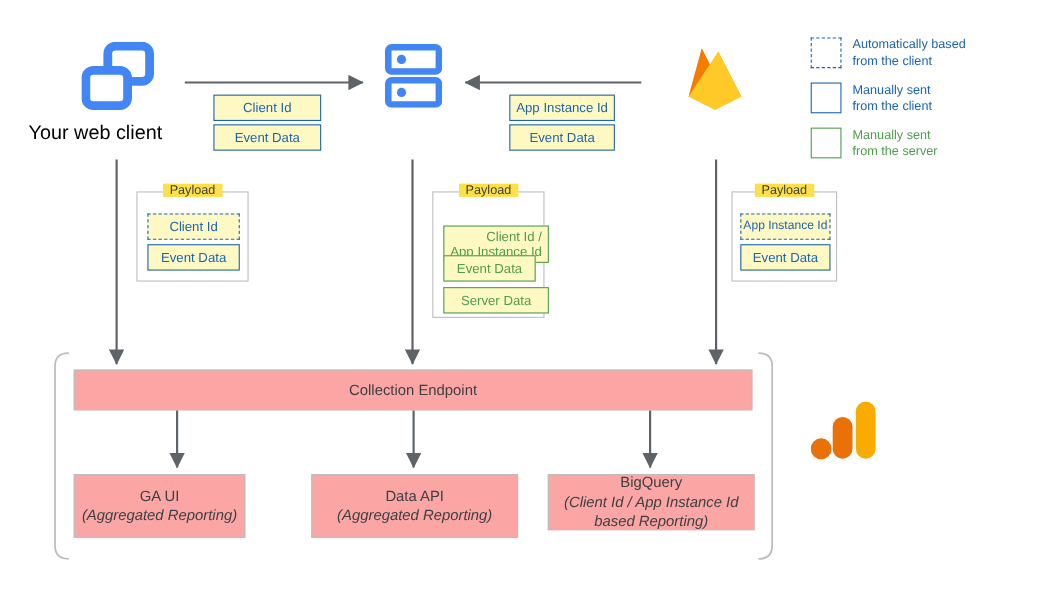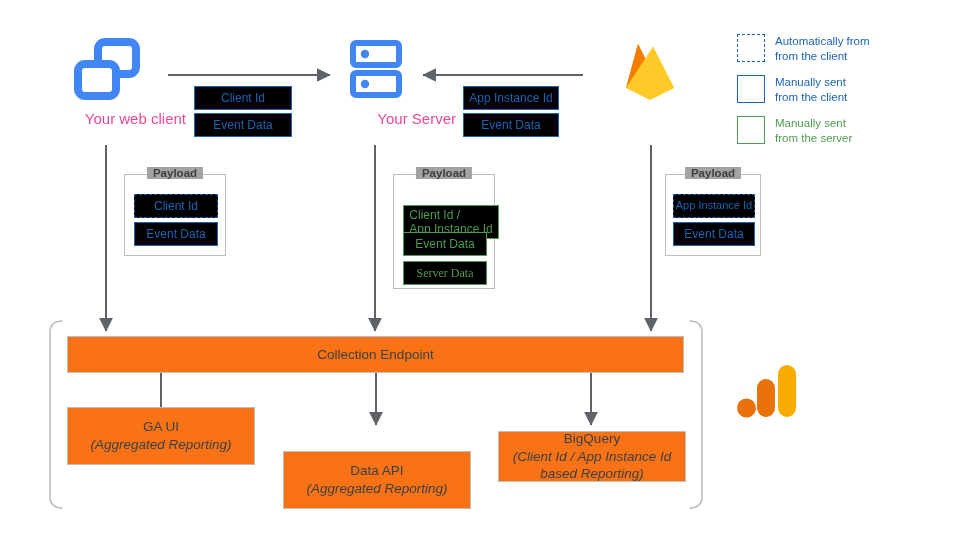--- a/index.html
+++ b/index.html
@@ -7,48 +7,48 @@
     width:960px;height:540px;background:#ffffff;overflow:hidden;
     font-family:"Liberation Sans","DejaVu Sans",sans-serif;
     -webkit-font-smoothing:antialiased;
   }
   #stage{position:relative;width:960px;height:540px;}
 
   .abs{position:absolute;}
 
   
   .node-label{
-    font-size:15px;color:#ec4899;text-align:right;white-space:nowrap;
+    font-size:18px;color:#000000;text-align:left;white-space:nowrap;
   }
 
   
   .chip{
     box-sizing:border-box;
     display:flex;align-items:center;justify-content:center;
-    font-size:12px;line-height:1.2;text-align:left;
-    background:#000000;
+    font-size:12px;line-height:1.2;text-align:right;
+    background:#fef9c3;
   }
   .chip.blue-solid{border:1.4px solid #1b64b5;color:#1b64b5;}
   .chip.blue-dash{border:1.4px dashed #1b64b5;color:#1b64b5;}
   .chip.green-solid{border:1.4px solid #4f9c4f;color:#4f9c4f;}
 
   
   .payload{
     position:absolute;box-sizing:border-box;
     border:1px solid #bdbdbd;background:#fff;
   }
   .payload-title{
     position:absolute;top:-8px;left:50%;transform:translateX(-50%);
-    background:#a3a3a3;padding:0 6px;font-size:11.5px;font-weight:bold;color:#3c4043;
+    background:#fde047;padding:0 6px;font-size:11.5px;font-weight:normal;color:#3c4043;
     white-space:nowrap;
   }
 
   
   .gbox{
-    position:absolute;box-sizing:border-box;border:1px solid #bdbdbd;background:#f97316;
+    position:absolute;box-sizing:border-box;border:1px solid #bdbdbd;background:#fca5a5;
     display:flex;flex-direction:column;align-items:center;justify-content:center;
     text-align:center;color:#3c4043;font-size:13.5px;line-height:1.32;
   }
   .gbox .sub{font-style:italic;}
 
   
   .legend-row{position:absolute;display:flex;align-items:flex-start;}
   .legend-swatch{box-sizing:border-box;width:28px;height:28px;background:#fff;flex:0 0 auto;}
   .sw-dash{border:1.5px dashed #1b64b5;}
   .sw-blue{border:1.5px solid #1b64b5;}
@@ -119,21 +119,20 @@
   <div class="abs node-label" style="left:26px;top:110px;width:160px;">Your web client</div>
 
   <div class="abs" style="left:350px;top:40px;width:52px;height:58px;">
     <svg width="52" height="58" viewBox="0 0 52 58">
       <rect x="3" y="3" width="46" height="22" rx="3" ry="3" fill="#fff" stroke="#4285F4" stroke-width="6"></rect>
       <circle cx="15" cy="14" r="4.2" fill="#4285F4"></circle>
       <rect x="3" y="33" width="46" height="22" rx="3" ry="3" fill="#fff" stroke="#4285F4" stroke-width="6"></rect>
       <circle cx="15" cy="44" r="4.2" fill="#4285F4"></circle>
     </svg>
   </div>
-  <div class="abs node-label" style="left:296px;top:110px;width:160px;">Your Server</div>
 
   <div class="abs" style="left:620px;top:38px;width:60px;height:64px;">
     <svg width="60" height="64" viewBox="0 0 60 64">
       <path d="M6,50 L18,6 L26,22 L33,9 L54,50 Z" fill="#FFA000"></path>
       <path d="M6,50 L18,6 L26,22 L15,40 Z" fill="#F57C00"></path>
       <path d="M6,50 L54,50 L33,9 Z" fill="#FFCA28"></path>
       <path d="M6,50 L30,62 L54,50 L33,9 Z" fill="#FFCA28"></path>
       <path d="M6,50 L30,62 L32,36 Z" fill="#FFC400" opacity="0.0"></path>
     </svg>
   </div>
@@ -148,39 +147,39 @@
     <div class="payload-title">Payload</div>
     <div class="chip blue-dash" style="position:absolute;left:9px;top:19px;width:84px;height:24px;">Client Id</div>
     <div class="chip blue-solid" style="position:absolute;left:9px;top:47px;width:84px;height:24px;">Event Data</div>
   </div>
 
   <div class="payload" style="left:393px;top:174px;width:102px;height:115px;">
     <div class="payload-title">Payload</div>
     <div class="chip green-solid" style="position:absolute;left:9px;top:30px;width:96px;height:34px;white-space:pre-line;">Client Id /
 App Instance Id</div>
     <div class="chip green-solid" style="position:absolute;left:9px;top:57px;width:84px;height:24px;">Event Data</div>
-    <div class="chip green-solid" style="position:absolute;left:9px;top:86px;width:84px;height:24px;font-family:Liberation Serif, serif;">Server Data</div>
+    <div class="chip green-solid" style="position:absolute;left:9px;top:86px;width:96px;height:24px;">Server Data</div>
   </div>
 
   <div class="payload" style="left:665px;top:174px;width:96px;height:82px;">
     <div class="payload-title">Payload</div>
     <div class="chip blue-dash" style="position:absolute;left:7px;top:19px;width:82px;height:24px;font-size:11px;">App Instance Id</div>
     <div class="chip blue-solid" style="position:absolute;left:7px;top:47px;width:82px;height:24px;">Event Data</div>
   </div>
 
   <div class="gbox" style="left:67px;top:336px;width:617px;height:37px;">
     <div>Collection Endpoint</div>
   </div>
 
-  <div class="gbox" style="left:67px;top:407px;width:188px;height:58px;">
+  <div class="gbox" style="left:67px;top:431px;width:156px;height:58px;">
     <div>GA UI</div>
     <div class="sub">(Aggregated Reporting)</div>
   </div>
 
-  <div class="gbox" style="left:283px;top:431px;width:188px;height:58px;margin-top:20px;">
+  <div class="gbox" style="left:283px;top:431px;width:188px;height:58px;">
     <div>Data API</div>
     <div class="sub">(Aggregated Reporting)</div>
   </div>
 
   <div class="gbox" style="left:498px;top:431px;width:188px;height:51px;">
     <div>BigQuery</div>
     <div class="sub" style="white-space:pre-line;">(Client Id / App Instance Id
 based Reporting)</div>
   </div>
 
@@ -188,21 +187,21 @@
     <svg width="62" height="56" viewBox="0 0 62 56">
       <rect x="41" y="0" width="18" height="52" rx="9" ry="9" fill="#F9AB00"></rect>
       <rect x="20" y="14" width="18" height="38" rx="9" ry="9" fill="#E8710A"></rect>
       <circle cx="9.5" cy="43" r="9.5" fill="#E8710A"></circle>
     </svg>
   </div>
 
   <div class="legend-row" style="left:737px;top:34px;">
     <div class="legend-swatch sw-dash"></div>
     <div class="legend-text blue">
-      <div>Automatically from</div>
+      <div>Automatically based</div>
       <div>from the client</div>
     </div>
   </div>
 
   <div class="legend-row" style="left:737px;top:75px;">
     <div class="legend-swatch sw-blue"></div>
     <div class="legend-text blue">
       <div>Manually sent</div>
       <div>from the client</div>
     </div>

